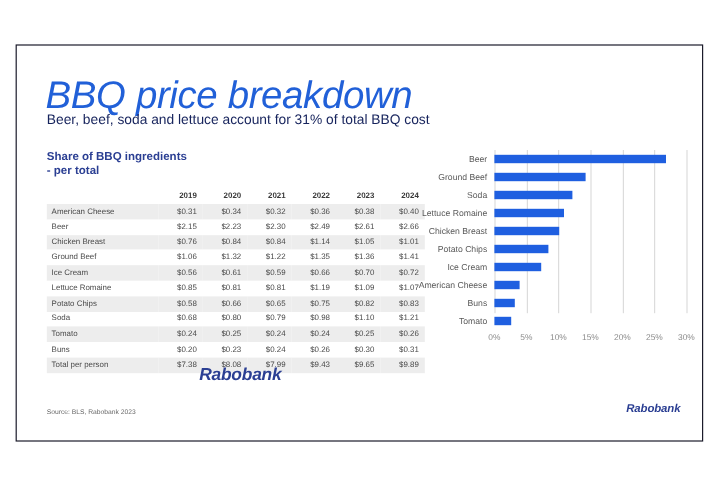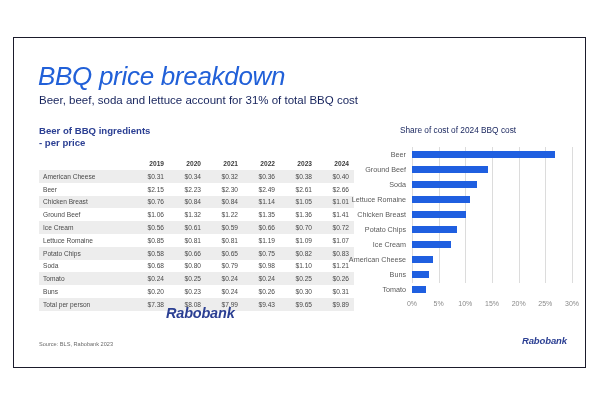--- a/index.html
+++ b/index.html
@@ -22,21 +22,21 @@
     background: #ffffff;
     border: 1.5px solid #1b1b2b;
     box-sizing: border-box;
   }
 
   
   #title {
     position: absolute;
     left: 24px;
     top: 23px;
-    font-size: 26px;
+    font-size: 32px;
     font-style: italic;
     font-weight: 400;
     color: #2160d8;
     letter-spacing: -0.3px;
     white-space: nowrap;
   }
   #subtitle {
     position: absolute;
     left: 25px;
     top: 56px;
@@ -205,22 +205,22 @@
 </head>
 <body>
 
 <div id="slide">
 
   <div id="title">BBQ price breakdown</div>
   <div id="subtitle">Beer, beef, soda and lettuce account for 31% of total BBQ cost</div>
 
   <div id="table-block">
     <div id="table-heading">
-      <div>Beer of BBQ ingredients</div>
-      <div>- per price</div>
+      <div>Share of BBQ ingredients</div>
+      <div>- per total</div>
     </div>
     <table class="cost">
       <thead>
         <tr>
             <th class="rowhead" style="width: 88px;"></th>
             <th style="width: 32px;">2019</th>
             <th style="width: 32px;">2020</th>
             <th style="width: 32px;">2021</th>
             <th style="width: 32px;">2022</th>
             <th style="width: 32px;">2023</th>
@@ -325,21 +325,20 @@
             <td class="num">$7.99</td>
             <td class="num">$9.43</td>
             <td class="num">$9.65</td>
             <td class="num">$9.89</td>
           </tr>
         </tbody>
     </table>
   </div>
 
   <div id="chart-block">
-    <div id="chart-title">Share of cost of 2024 BBQ cost</div>
     <div id="chart-body">
       <div id="gridlines">
           <div class="gridline" style="left: 0%;"></div>
           <div class="gridline" style="left: 16.6667%;"></div>
           <div class="gridline" style="left: 33.3333%;"></div>
           <div class="gridline" style="left: 50%;"></div>
           <div class="gridline" style="left: 66.6667%;"></div>
           <div class="gridline" style="left: 83.3333%;"></div>
           <div class="gridline" style="left: 100%;"></div>
         </div>

